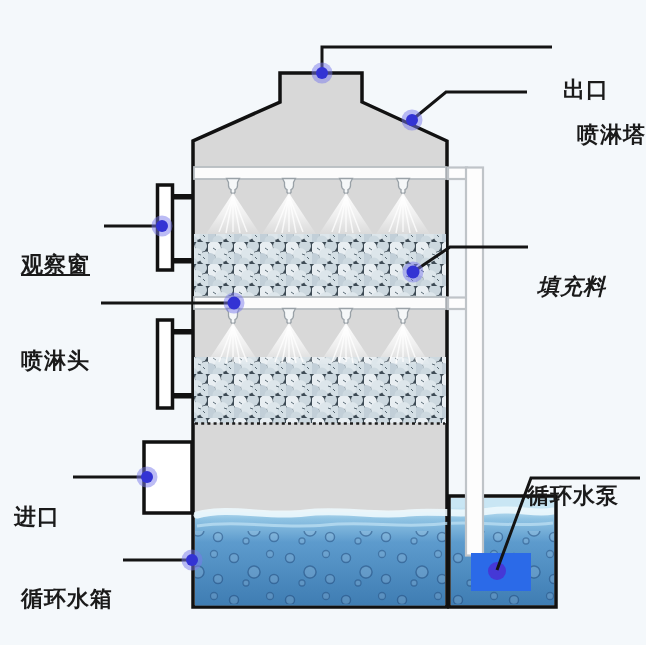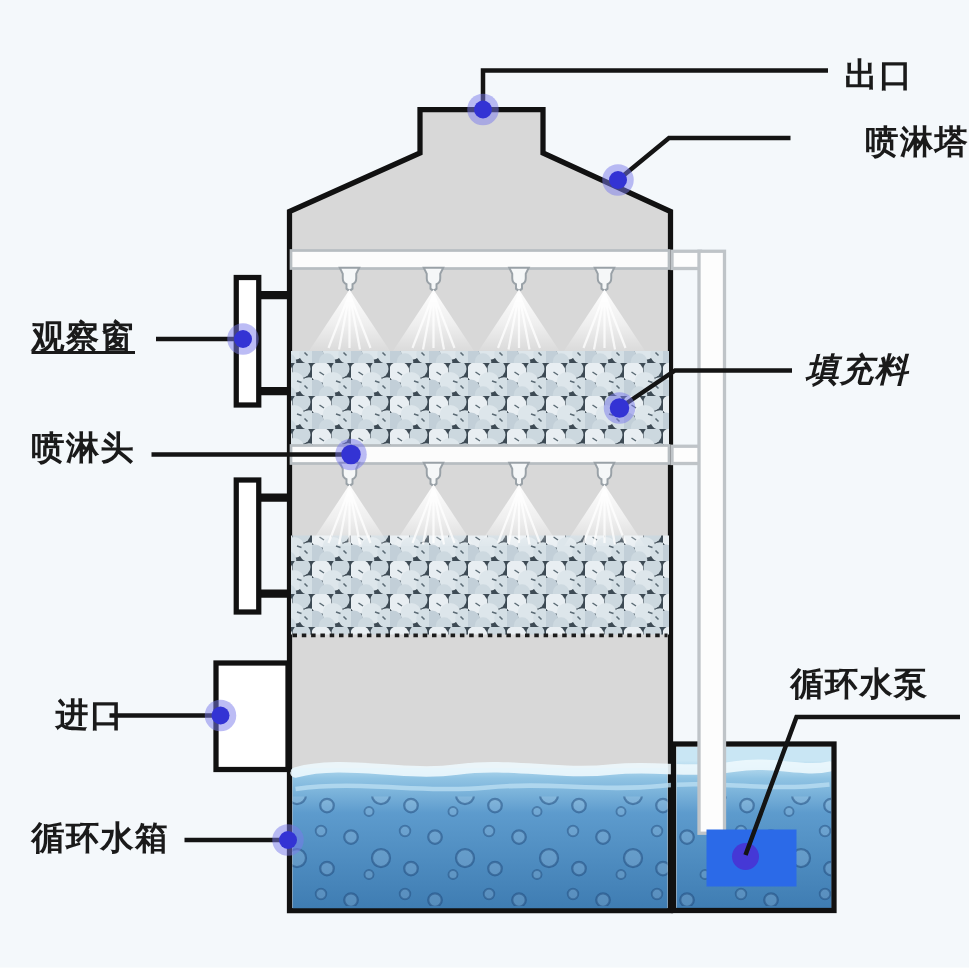--- a/index.html
+++ b/index.html
@@ -5,27 +5,27 @@
   :root{
     --background:#f4f8fb; --tower-fill:#d8d8d8; --outline:#111111;
     --marker:#3333d4; --marker-halo:#7a7aec; --pump-fill:#2b6ae8;
     --pipe-stroke:#bfc4c8; --packing-dark:#3d4a54; --label-color:#1a1a1a;
   }
   html,body{margin:0;padding:0;}
   body{font-family:"Liberation Sans","DejaVu Sans",sans-serif;}
   #stage{position:relative;width:646px;height:645px;background:var(--background);overflow:hidden;}
   #stage svg{position:absolute;left:0;top:0;}
   .lbl{position:absolute;z-index:2;font-size:22px;font-weight:bold;color:var(--label-color);
-       letter-spacing:1px;white-space:nowrap;line-height:1;}
+       letter-spacing:1px;white-space:nowrap;line-height:1;margin-top:40px;}
   .lbl-outlet{left:563px;top:39px;}
   .lbl-tower{left:537px;top:84px;padding-left:40px;}
   .lbl-window{left:21px;top:214px;text-decoration:underline;}
   .lbl-filler{left:537px;top:236px;font-style:italic;}
-  .lbl-sprayhead{left:21px;top:288px;}
-  .lbl-inlet{left:37px;top:466px;text-align:center;}
+  .lbl-sprayhead{left:21px;top:310px;}
+  .lbl-inlet{left:14px;top:466px;text-align:center;}
   .lbl-pump{left:527px;top:445px;}
   .lbl-tank{left:21px;top:548px;}
 
   .tower-body{fill:var(--tower-fill);stroke:var(--outline);stroke-width:3.5;stroke-linejoin:miter;}
   .pipe-band{fill:#fcfcfc;stroke:#b7bdc1;stroke-width:1.8;}
   .nozzle{fill:#f5f7f8;stroke:#99a1a7;stroke-width:1.3;}
   .bed{fill:url(#ballPat);}
   .ball-bg{fill:var(--packing-dark);}
   .support{stroke:#1c1c1c;stroke-width:2.5;stroke-dasharray:3 3.2;fill:none;}
   .water{fill:url(#waterGrad);}

